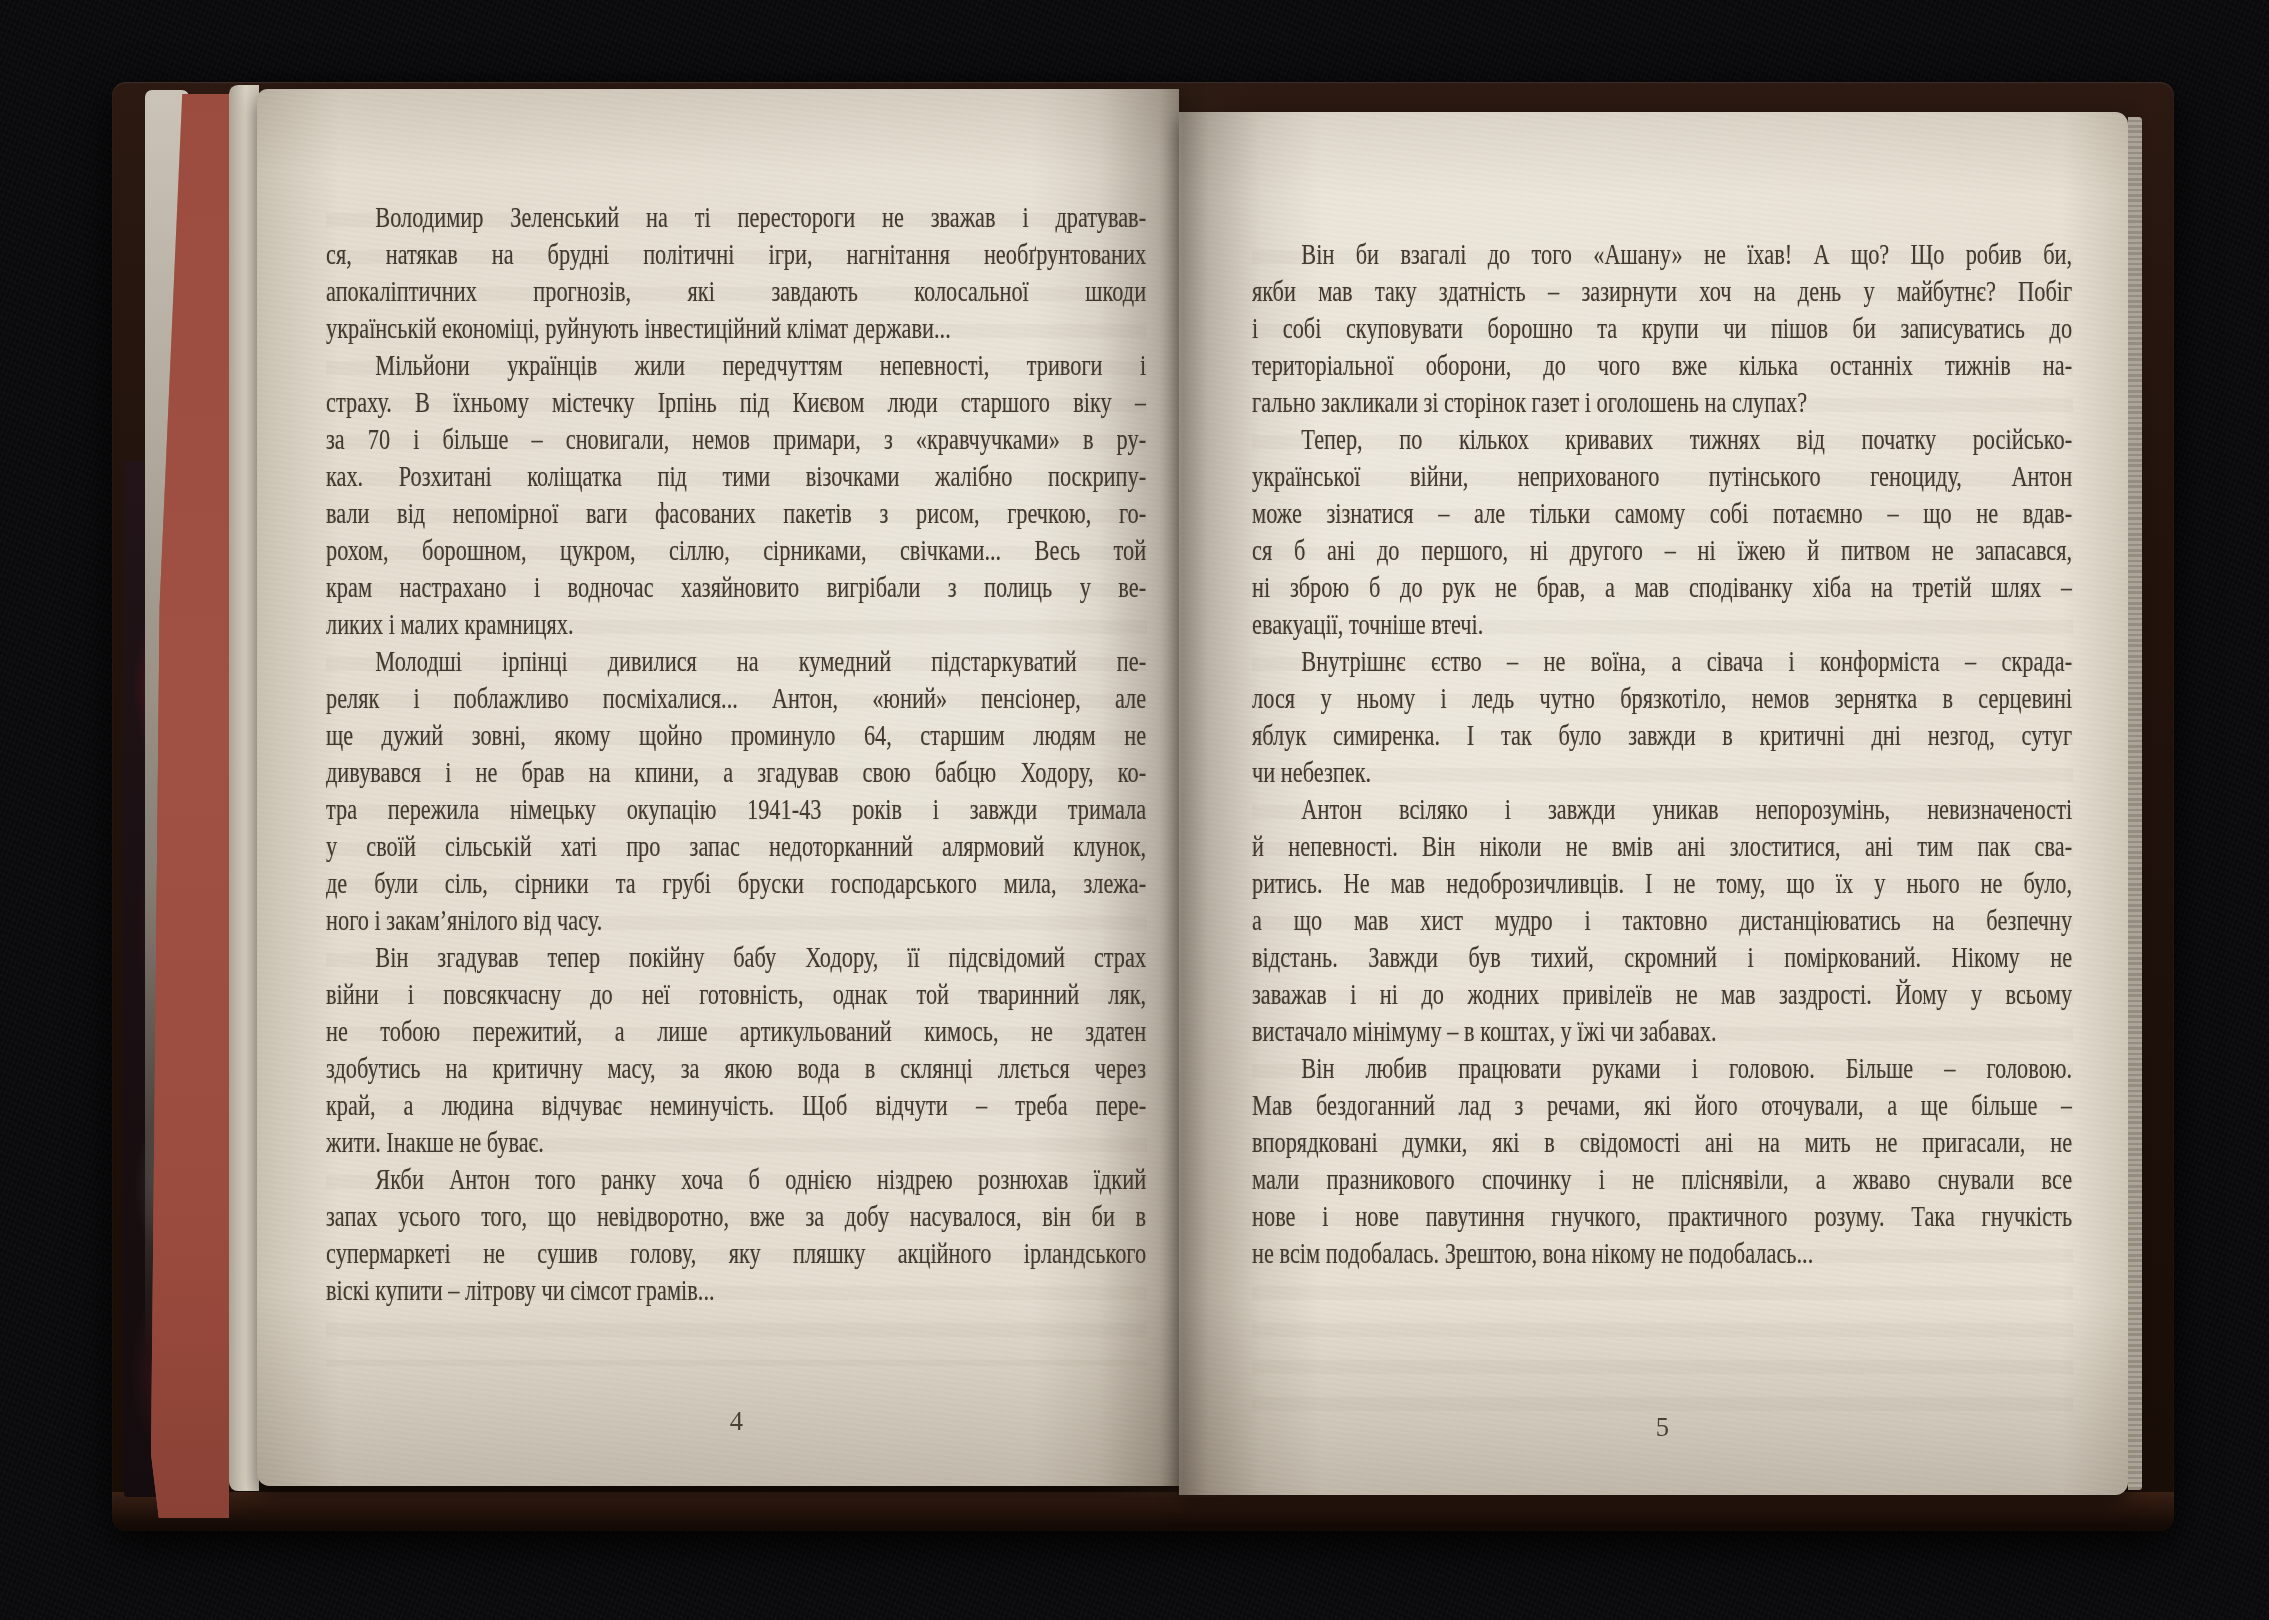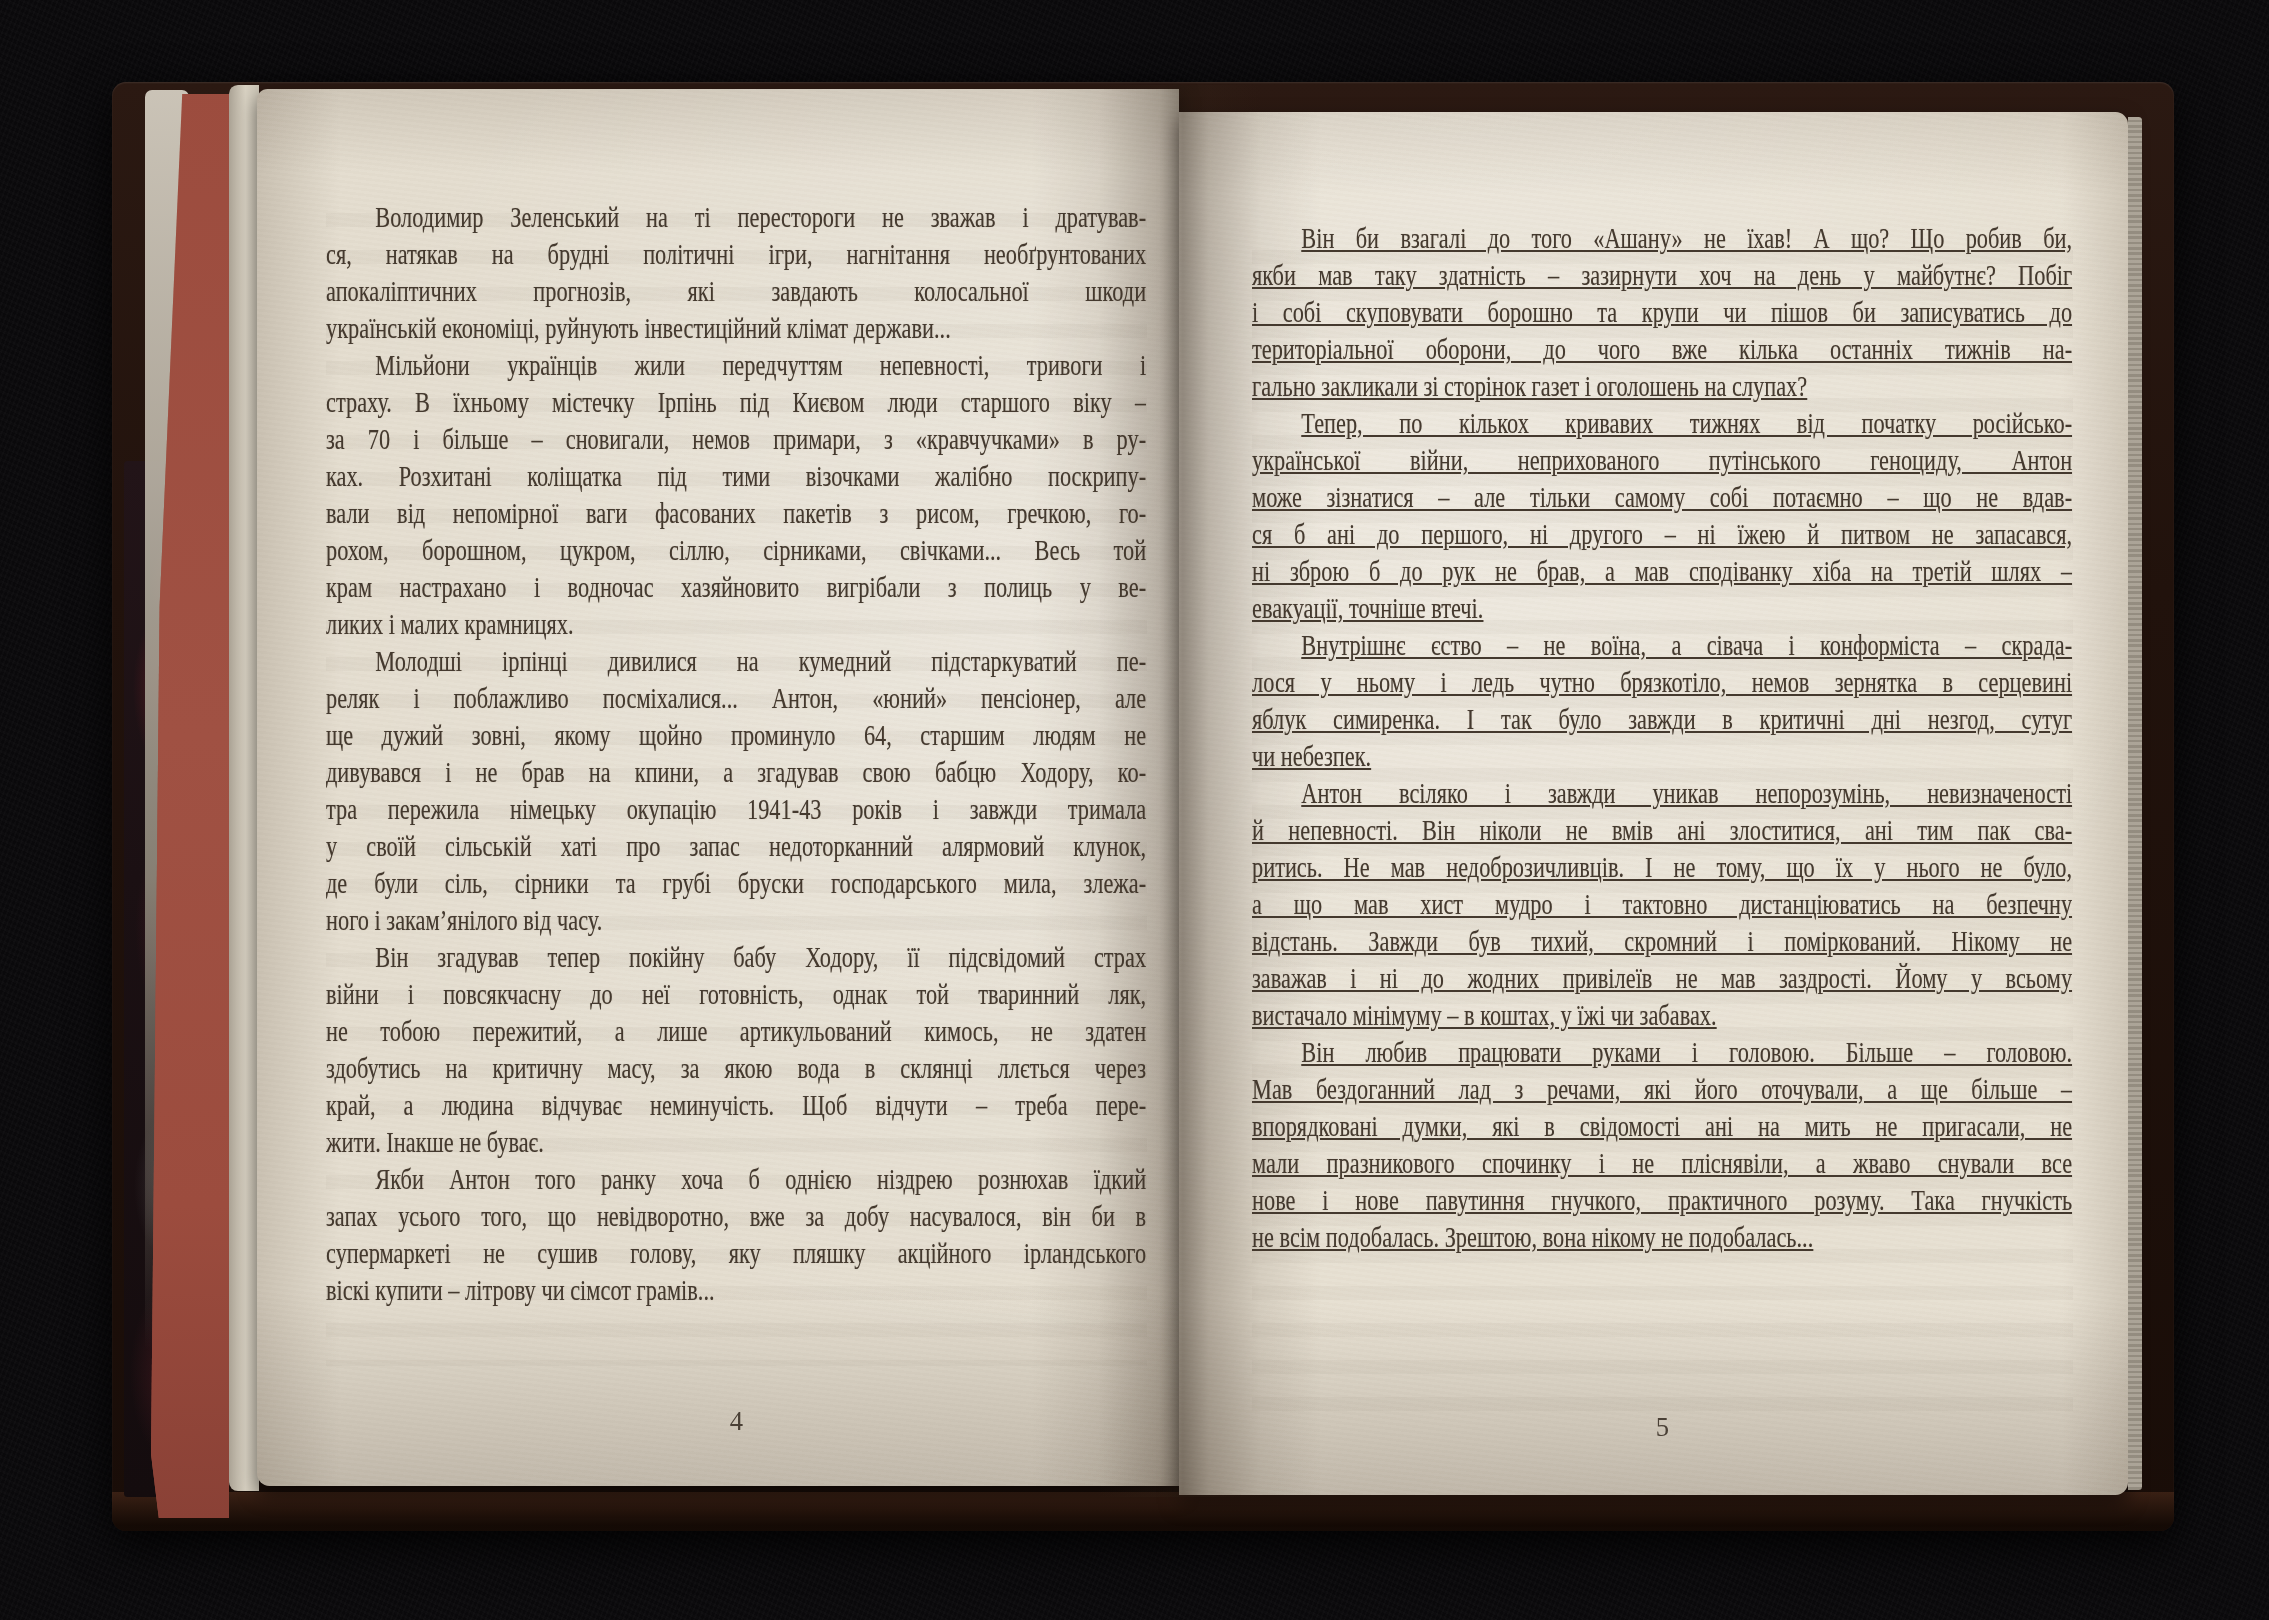--- a/index.html
+++ b/index.html
@@ -55,21 +55,21 @@
   .fore-edge{position:absolute;left:2128px;top:117px;width:14px;height:1373px;border-radius:0 3.5px 3.5px 0;opacity:.95;
     background:repeating-linear-gradient(180deg,#b3ac9f 0 2.7px, #9a9386 2.7px 5.3px);}
   .gutter{position:absolute;left:1098px;top:85px;width:163px;height:1412px;pointer-events:none;
     background:linear-gradient(90deg, rgba(56,42,30,0) 0%, rgba(56,42,30,0.16) 38%, rgba(38,27,17,0.34) 52%, rgba(56,42,30,0.14) 68%, rgba(56,42,30,0) 100%);}
   .ghost{position:absolute;pointer-events:none;opacity:.9;
     background:repeating-linear-gradient(180deg, rgba(108,96,80,0.05) 0 14px, rgba(108,96,80,0) 14px 37px);}
   .ghost.gleft{left:326px;top:213px;width:821px;height:1153px;}
   .ghost.gright{left:1252px;top:250px;width:821px;height:1179px;}
   .text-block{position:absolute;color:var(--ink,#44392e);font-size:29px;text-shadow:0 0 0.9px rgba(68,57,46,0.35);}
   .text-block.tleft{left:326px;top:199px;width:821px;}
-  .text-block.tright{left:1252px;top:220px;width:821px;text-decoration:underline;}
+  .text-block.tright{left:1252px;top:236px;width:821px;}
   .text-inner{width:1064px;transform:scaleX(0.7708);transform-origin:0 0;}
   .para{margin:0;}
   .line{height:37px;line-height:37px;text-align:justify;text-align-last:justify;overflow:hidden;}
   .line.last{text-align-last:left;}
   .line.first{text-indent:64px;}
   .pagenum{position:absolute;width:821px;text-align:center;font-size:26.6px;color:#4a4036;}
   .pagenum.pleft{left:326px;top:1406px;}
   .pagenum.pright{left:1252px;top:1412px;}
 </style>
 </head>

